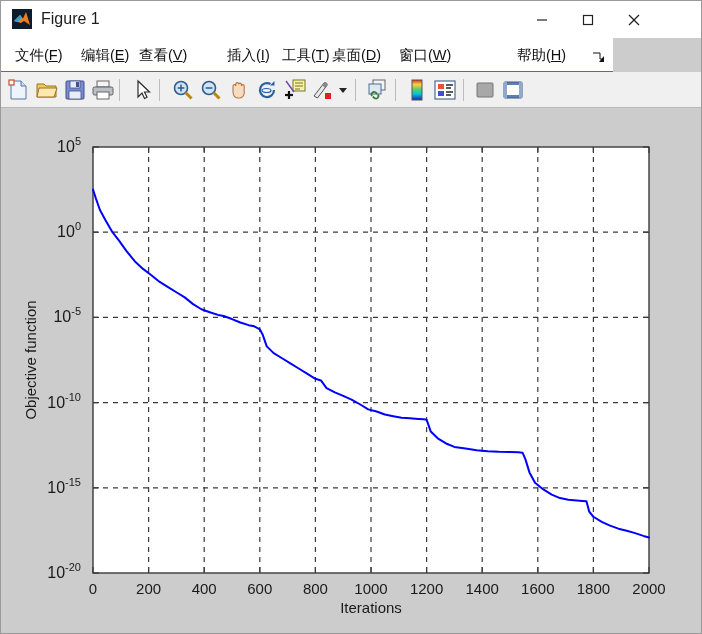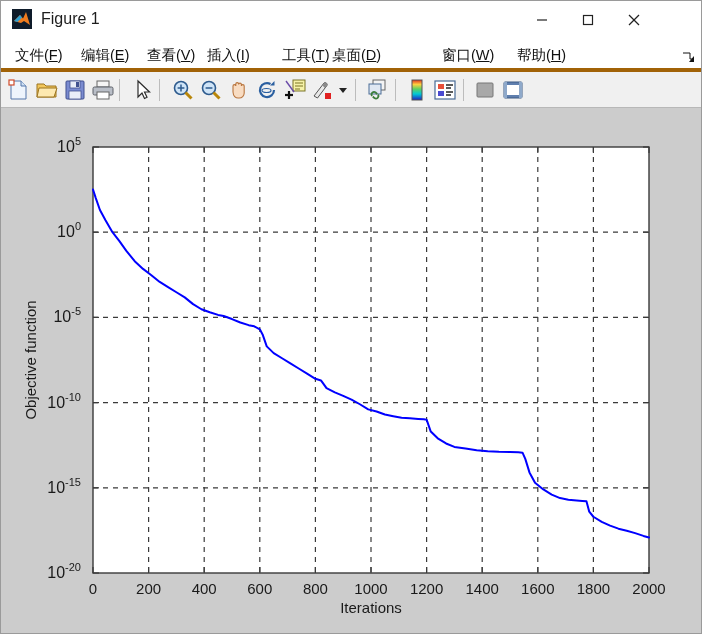--- a/index.html
+++ b/index.html
@@ -53,24 +53,24 @@
   }
   .winbtn svg { position: absolute; left: 50%; top: 50%; transform: translate(-50%,-50%); }
   #btn-min { right: 138px; }
   #btn-max { right: 92px; }
   #btn-close { right: 46px; }
 
   
   #menubar {
     position: absolute;
     left: 0; top: 37px;
-    width: 702px;
+    width: 612px;
     height: 34px;
     background: #ffffff;
-    border-bottom: 4px solid #a16207;
+    border-bottom: 1px solid #a16207;
     box-sizing: border-box;
   }
   .menu-item {
     position: absolute;
     top: 7px;
     font-size: 14.5px;
     color: #111111;
     white-space: nowrap;
     cursor: default;
     line-height: 20px;
@@ -153,33 +153,33 @@
     </div>
   </div>
 
   <div id="menubar">
     <div class="menu-item" style="left:14px">
       <span class="mn">文件</span><span>(</span><span class="mk">F</span><span>)</span>
     </div>
     <div class="menu-item" style="left:80px">
       <span class="mn">编辑</span><span>(</span><span class="mk">E</span><span>)</span>
     </div>
-    <div class="menu-item" style="left:146px">
+    <div class="menu-item" style="left:138px">
       <span class="mn">查看</span><span>(</span><span class="mk">V</span><span>)</span>
     </div>
-    <div class="menu-item" style="left:206px">
+    <div class="menu-item" style="left:226px">
       <span class="mn">插入</span><span>(</span><span class="mk">I</span><span>)</span>
     </div>
     <div class="menu-item" style="left:281px">
       <span class="mn">工具</span><span>(</span><span class="mk">T</span><span>)</span>
     </div>
     <div class="menu-item" style="left:331px">
       <span class="mn">桌面</span><span>(</span><span class="mk">D</span><span>)</span>
     </div>
-    <div class="menu-item" style="left:441px">
+    <div class="menu-item" style="left:398px">
       <span class="mn">窗口</span><span>(</span><span class="mk">W</span><span>)</span>
     </div>
     <div class="menu-item" style="left:516px">
       <span class="mn">帮助</span><span>(</span><span class="mk">H</span><span>)</span>
     </div>
 
     <div id="menu-overflow">
       <svg width="14" height="14" viewBox="0 0 14 14">
         <path d="M2 3 L9 3 L9 9 L12 9" stroke="#111" stroke-width="1" fill="none"></path>
         <path d="M13 6 L13 12 L8 12 Z" fill="#111"></path>

